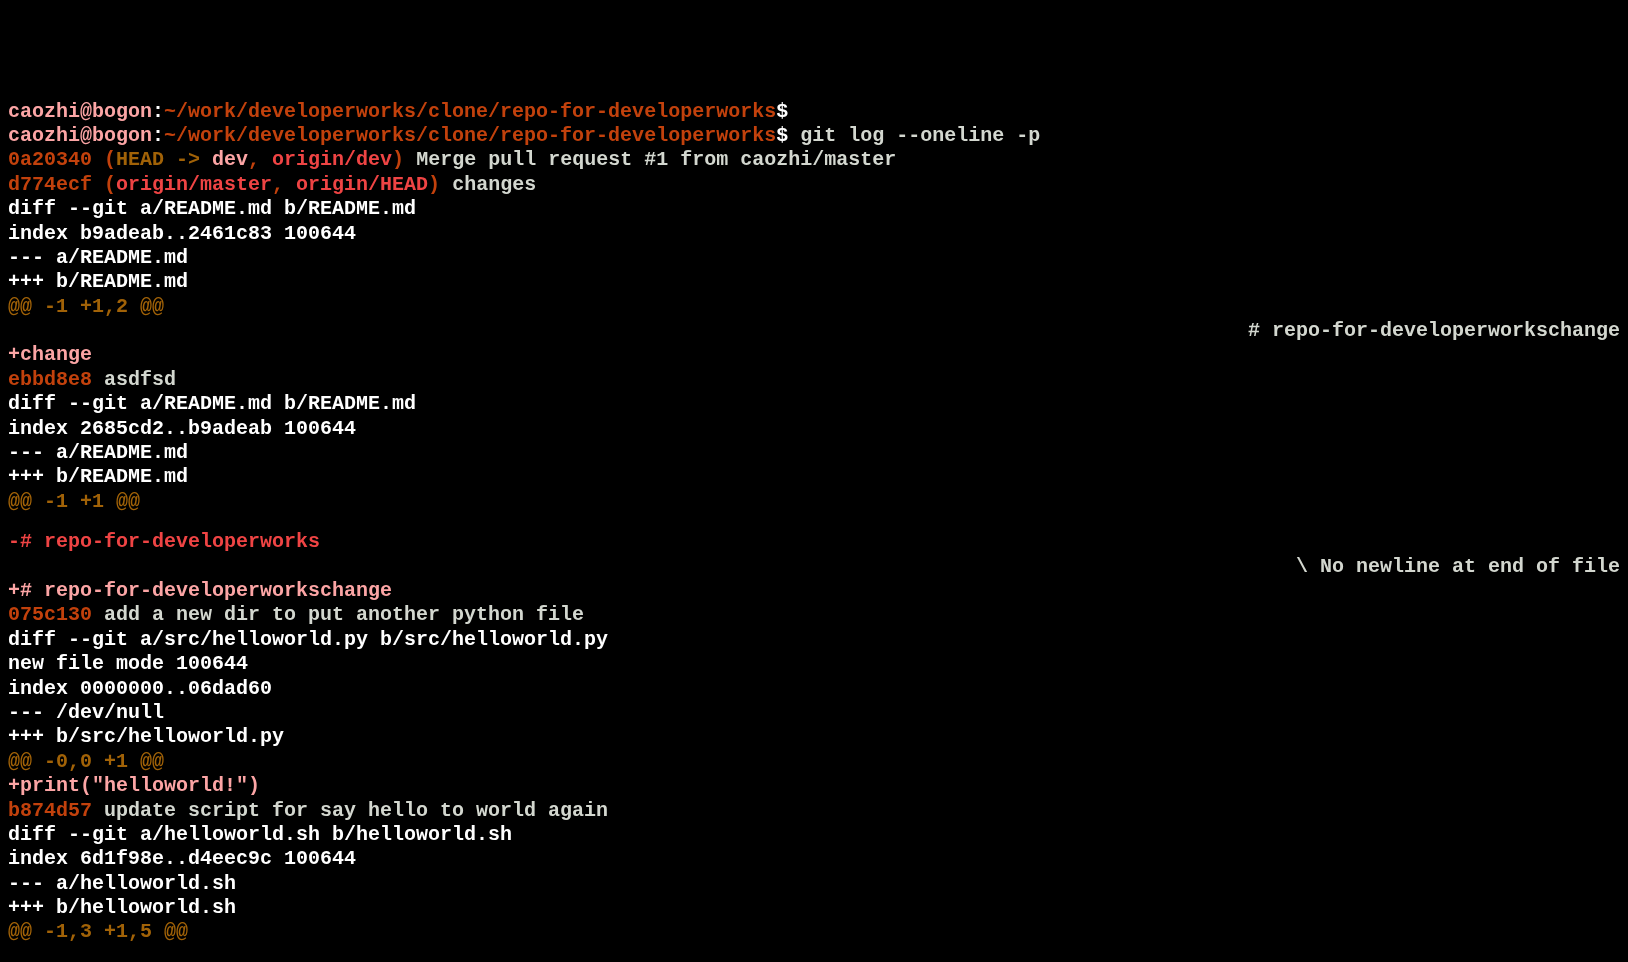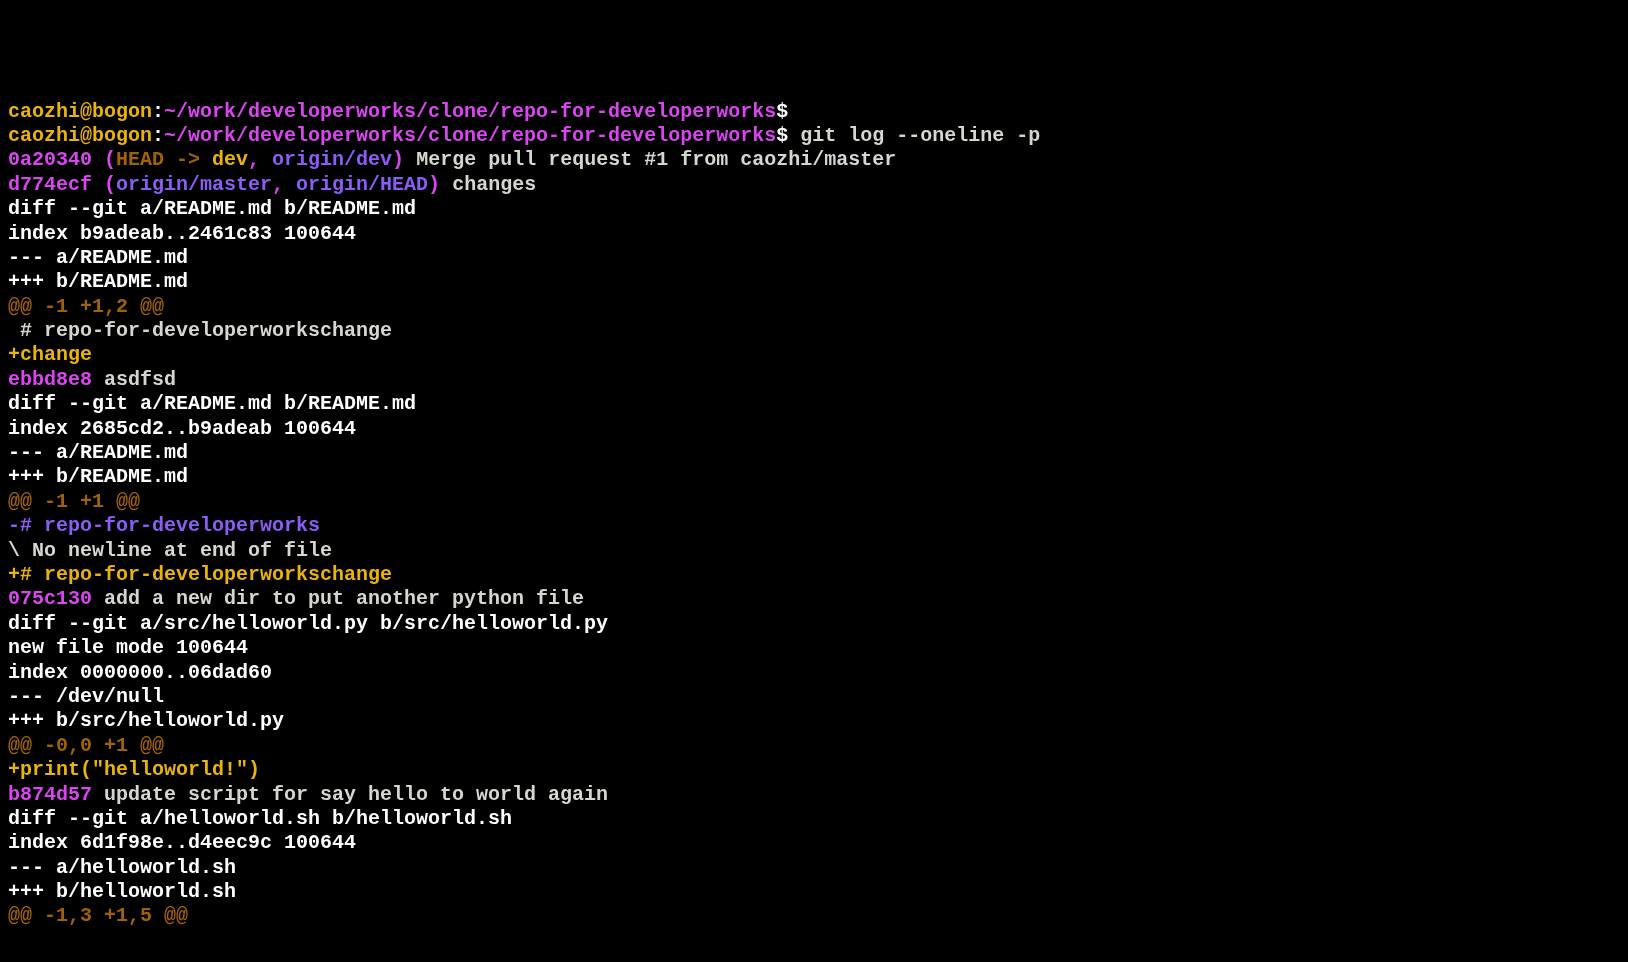--- a/index.html
+++ b/index.html
@@ -13,26 +13,26 @@
       font-family: 'Menlo', 'Monaco', 'Courier New', monospace;
       font-size: 20px;
       font-weight: bold;
       line-height: 1.22;
       padding: 2px 8px;
       white-space: pre;
       overflow: hidden;
       width: 1628px;
       height: 962px;
     }
-    .green { color: #eab308; }
-    .yellow { color: #d946ef; }
+    .green { color: #fca5a5; }
+    .yellow { color: #c2410c; }
     .cyan { color: #a16207; }
-    .salmon { color: #8b5cf6; }
+    .salmon { color: #ef4444; margin-top: 16px; }
     .white { color: #ffffff; }
-    .gray { color: #d3d7cf; }
+    .gray { color: #d3d7cf; text-align: right; }
     .line { display: block; }
   </style>
 </head>
 <body>
 
 
 
 <div><span class="line"><span class="green">caozhi@bogon</span><span class="white">:</span><span class="yellow">~/work/developerworks/clone/repo-for-developerworks</span><span class="white">$</span></span><span class="line"><span class="green">caozhi@bogon</span><span class="white">:</span><span class="yellow">~/work/developerworks/clone/repo-for-developerworks</span><span class="white">$</span><span class="gray"> git log --oneline -p</span></span><span class="line"><span class="yellow">0a20340</span><span class="yellow"> (</span><span class="cyan">HEAD -&gt; </span><span class="green">dev</span><span class="yellow">, </span><span class="salmon">origin/dev</span><span class="yellow">)</span><span class="gray"> Merge pull request #1 from caozhi/master</span></span><span class="line"><span class="yellow">d774ecf</span><span class="yellow"> (</span><span class="salmon">origin/master</span><span class="yellow">, </span><span class="salmon">origin/HEAD</span><span class="yellow">)</span><span class="gray"> changes</span></span><span class="line white">diff --git a/README.md b/README.md</span><span class="line white">index b9adeab..2461c83 100644</span><span class="line white">--- a/README.md</span><span class="line white">+++ b/README.md</span><span class="line cyan">@@ -1 +1,2 @@</span><span class="line gray"> # repo-for-developerworkschange</span><span class="line green">+change</span><span class="line"><span class="yellow">ebbd8e8</span><span class="gray"> asdfsd</span></span><span class="line white">diff --git a/README.md b/README.md</span><span class="line white">index 2685cd2..b9adeab 100644</span><span class="line white">--- a/README.md</span><span class="line white">+++ b/README.md</span><span class="line cyan">@@ -1 +1 @@</span><span class="line salmon">-# repo-for-developerworks</span><span class="line gray">\ No newline at end of file</span><span class="line green">+# repo-for-developerworkschange</span><span class="line"><span class="yellow">075c130</span><span class="gray"> add a new dir to put another python file</span></span><span class="line white">diff --git a/src/helloworld.py b/src/helloworld.py</span><span class="line white">new file mode 100644</span><span class="line white">index 0000000..06dad60</span><span class="line white">--- /dev/null</span><span class="line white">+++ b/src/helloworld.py</span><span class="line cyan">@@ -0,0 +1 @@</span><span class="line green">+print("helloworld!")</span><span class="line"><span class="yellow">b874d57</span><span class="gray"> update script for say hello to world again</span></span><span class="line white">diff --git a/helloworld.sh b/helloworld.sh</span><span class="line white">index 6d1f98e..d4eec9c 100644</span><span class="line white">--- a/helloworld.sh</span><span class="line white">+++ b/helloworld.sh</span><span class="line cyan">@@ -1,3 +1,5 @@</span></div>
 
 

